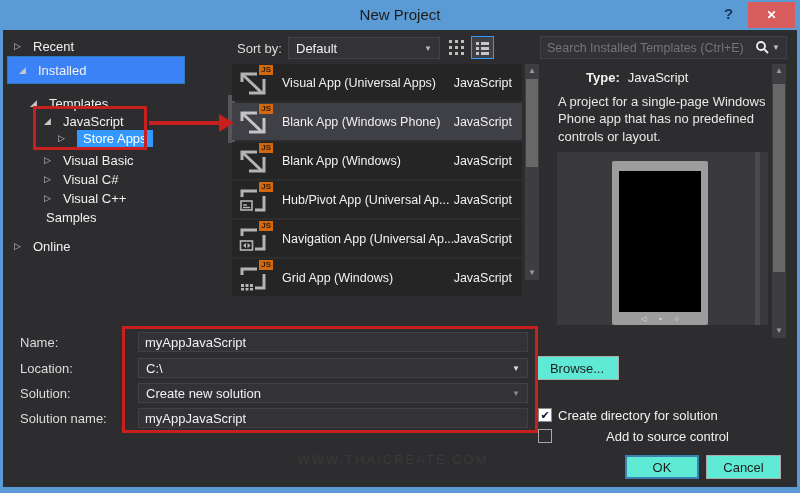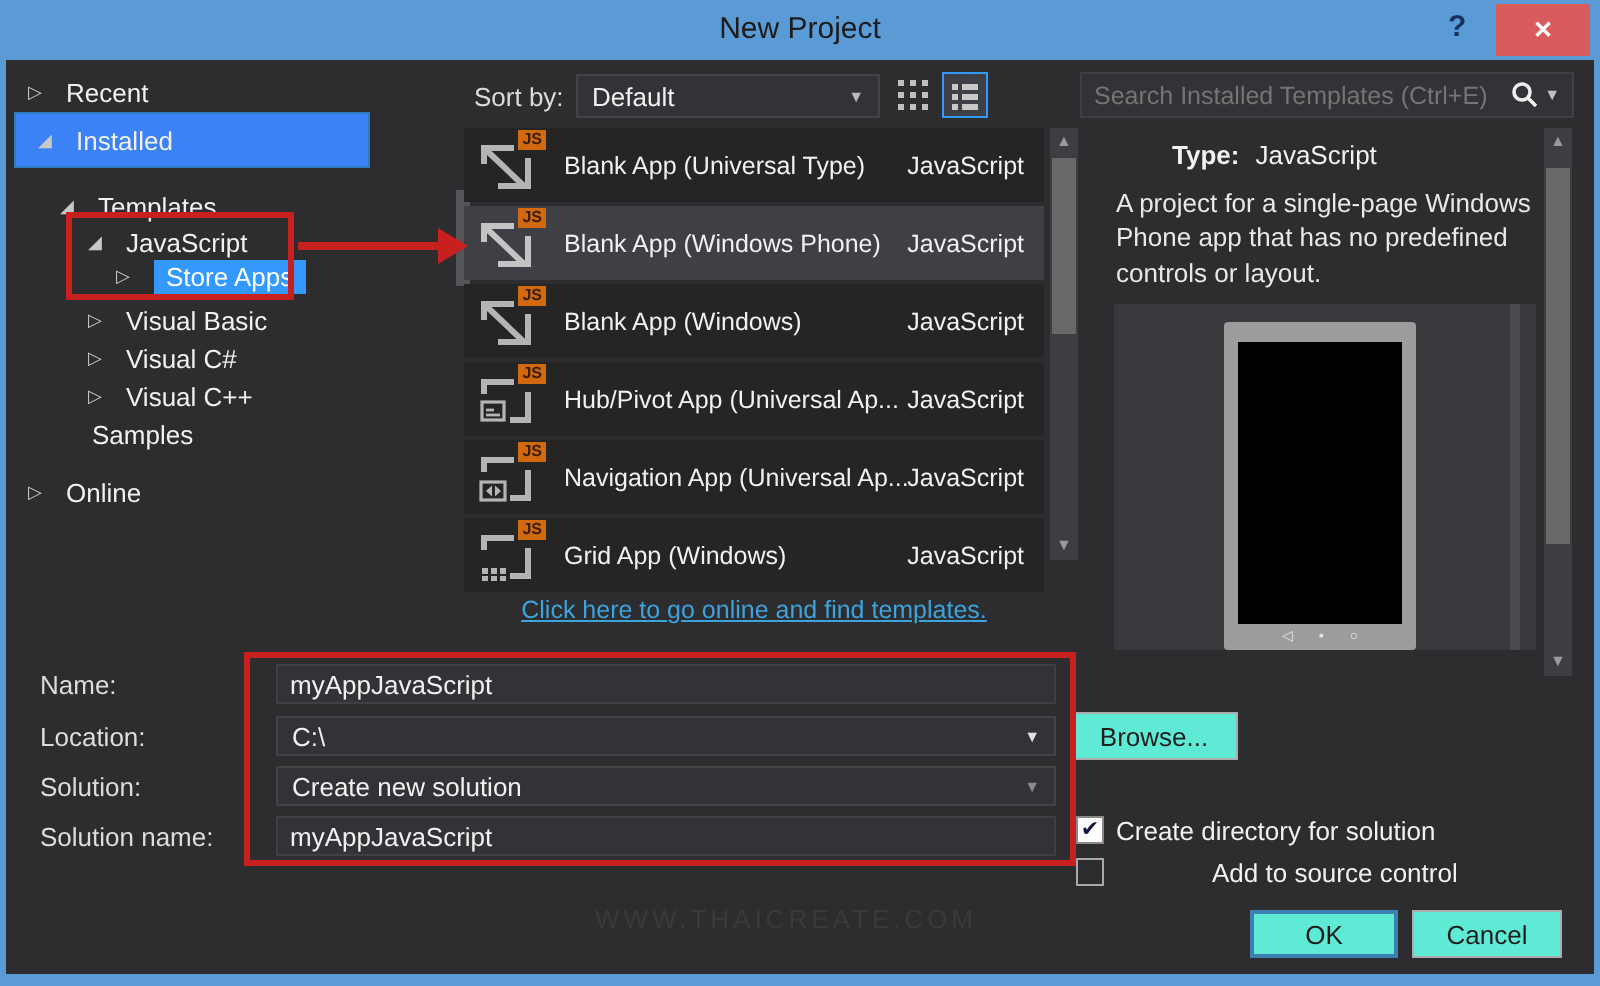--- a/index.html
+++ b/index.html
@@ -168,21 +168,21 @@
 
   <div class="lrow" style="top:64px;">
     <span class="ticon">
       <svg width="30" height="28" viewBox="0 0 30 28">
         <path d="M4 14 V6 H19" fill="none" stroke="#B4B4B4" stroke-width="3"></path>
         <path d="M26 11 V25 H11" fill="none" stroke="#B4B4B4" stroke-width="3"></path>
         <path d="M4 6 L24 25" fill="none" stroke="#B4B4B4" stroke-width="3"></path>
       </svg>
       <span class="badge">JS</span>
     </span>
-    <span class="tname">Blank App (Universal Type)</span>
+    <span class="tname">Visual App (Universal Apps)</span>
     <span class="tlang">JavaScript</span>
   </div>
 
   <div class="lrow selected" style="top:103px;">
     <span class="ticon">
       <svg width="30" height="28" viewBox="0 0 30 28">
         <path d="M4 14 V6 H19" fill="none" stroke="#C4C4C4" stroke-width="3"></path>
         <path d="M26 11 V25 H11" fill="none" stroke="#C4C4C4" stroke-width="3"></path>
         <path d="M4 6 L24 25" fill="none" stroke="#C4C4C4" stroke-width="3"></path>
       </svg>
@@ -254,21 +254,20 @@
     <span class="tname">Grid App (Windows)</span>
     <span class="tlang">JavaScript</span>
   </div>
 
   <div class="sb" style="left:525px;top:64px;height:216px;">
     <div class="sarrow" style="top:0;">▲</div>
     <div class="thumb" style="top:15px;height:88px;"></div>
     <div class="sarrow" style="bottom:0;">▼</div>
   </div>
 
-  <div class="link">Click here to go online and find templates.</div>
 
   <div class="typeline">
     <b>Type:</b><span>JavaScript</span>
   </div>
   <div class="desc">A project for a single-page Windows Phone app that has no predefined controls or layout.</div>
 
   <div class="preview">
     <div class="innerstrip"></div>
     <div class="phone">
       <div class="screen"></div>

